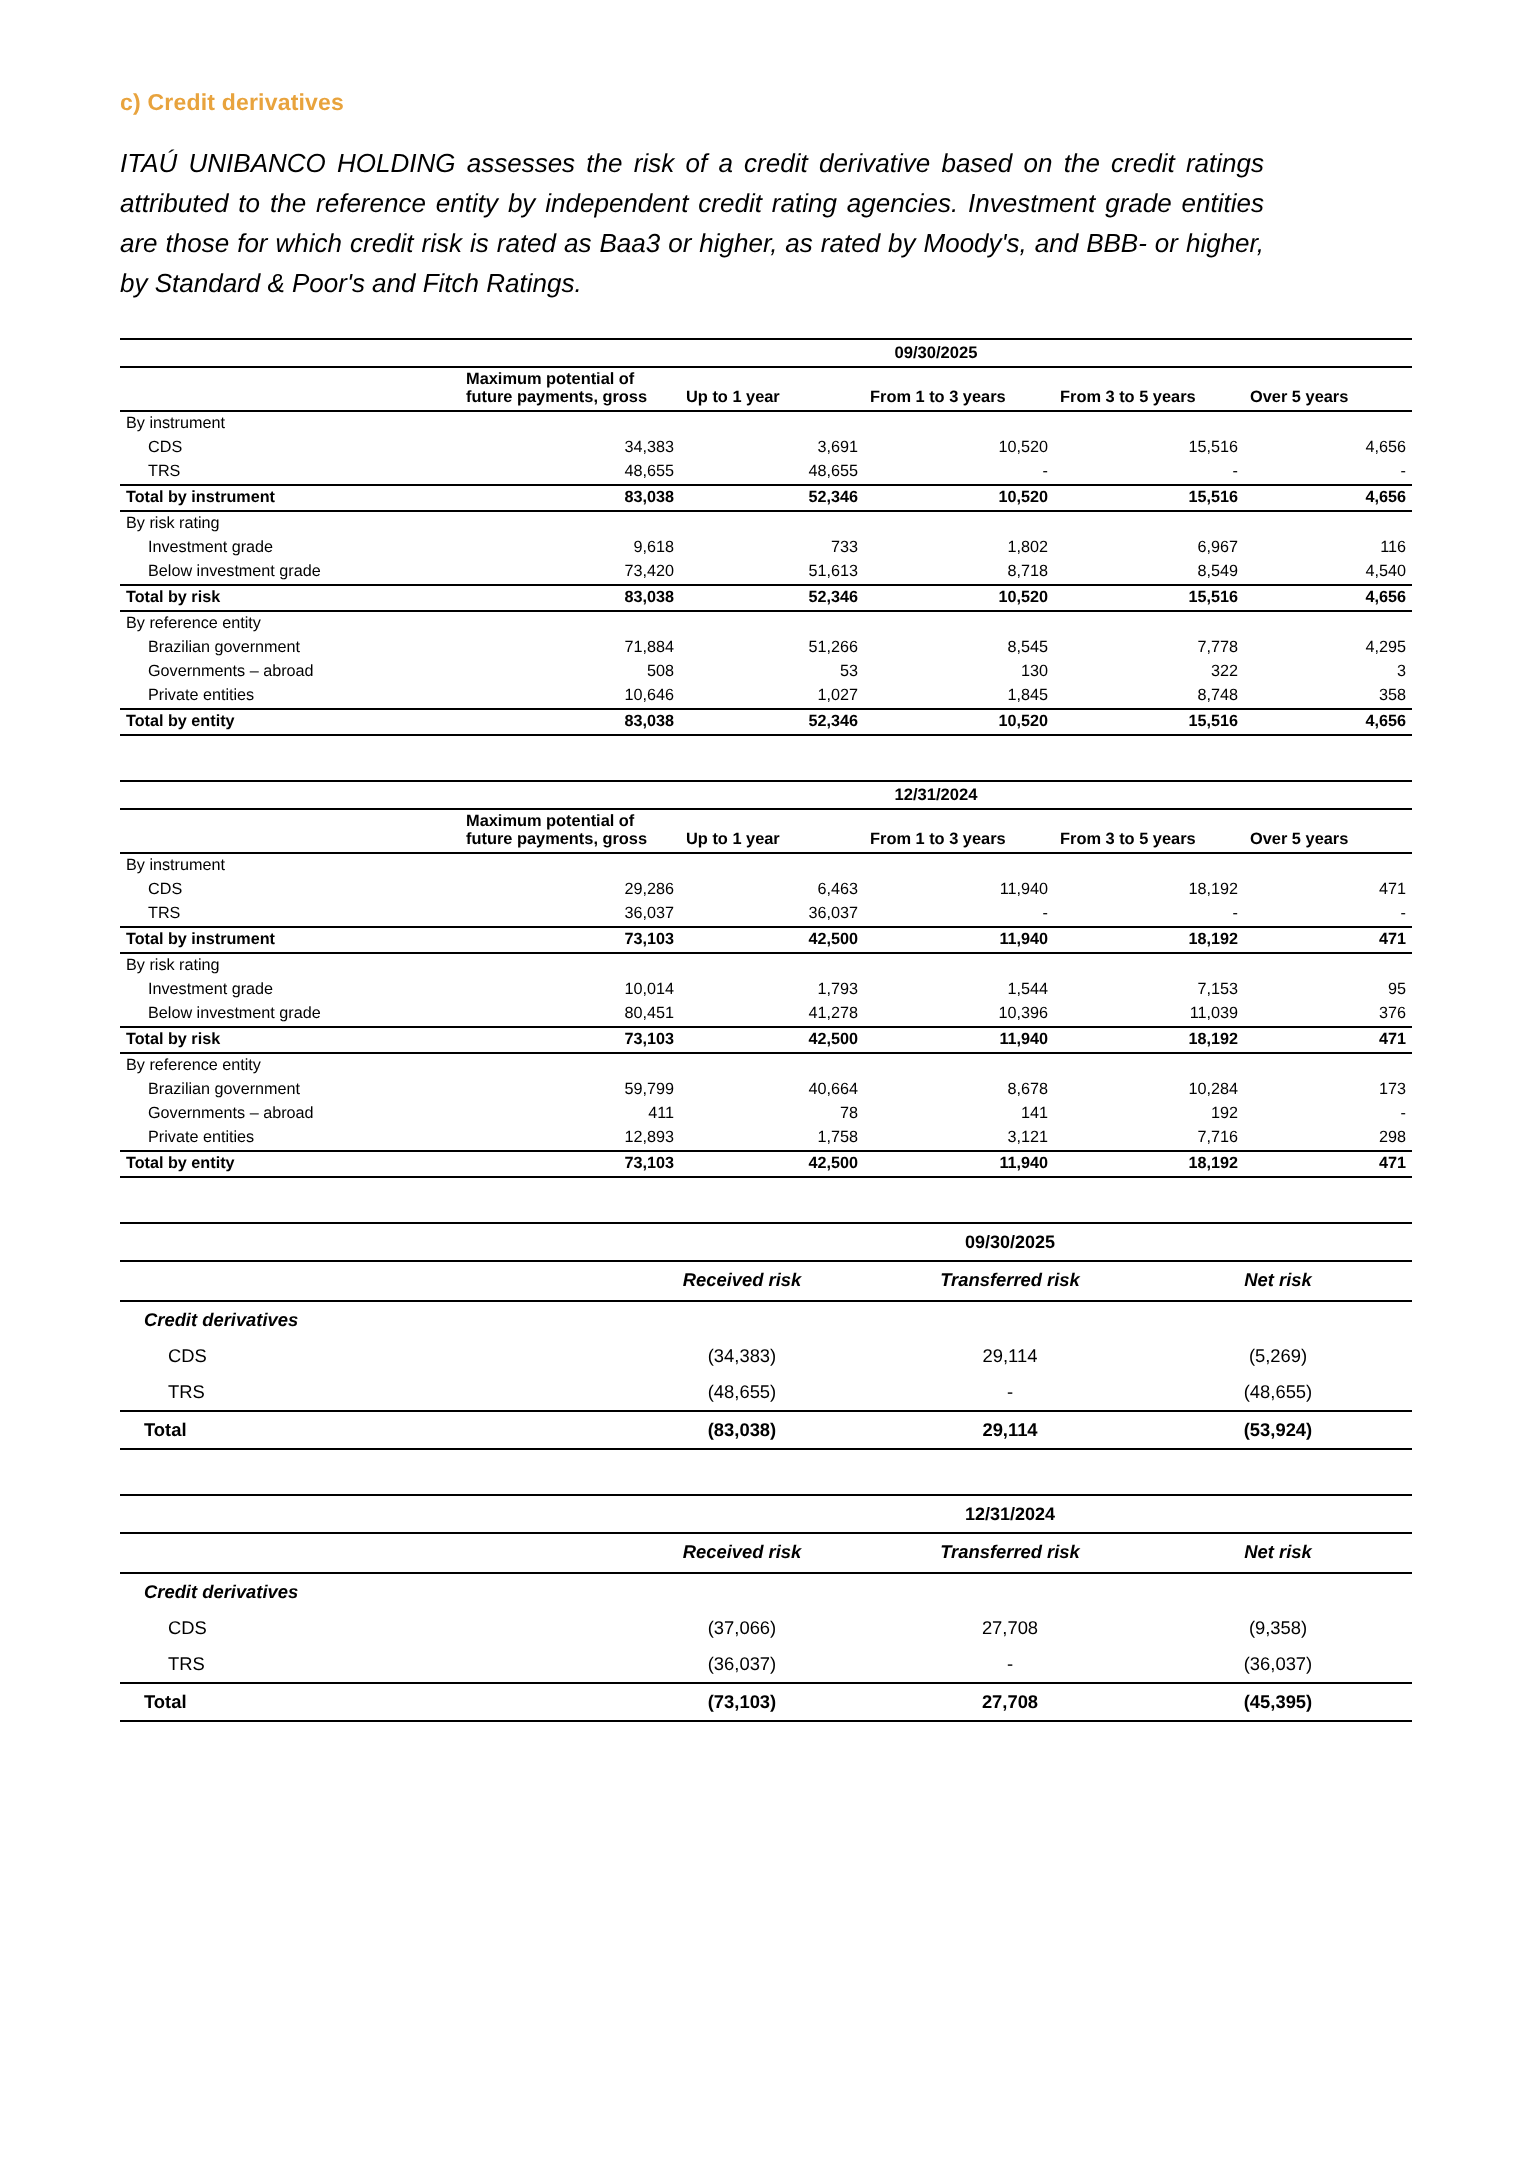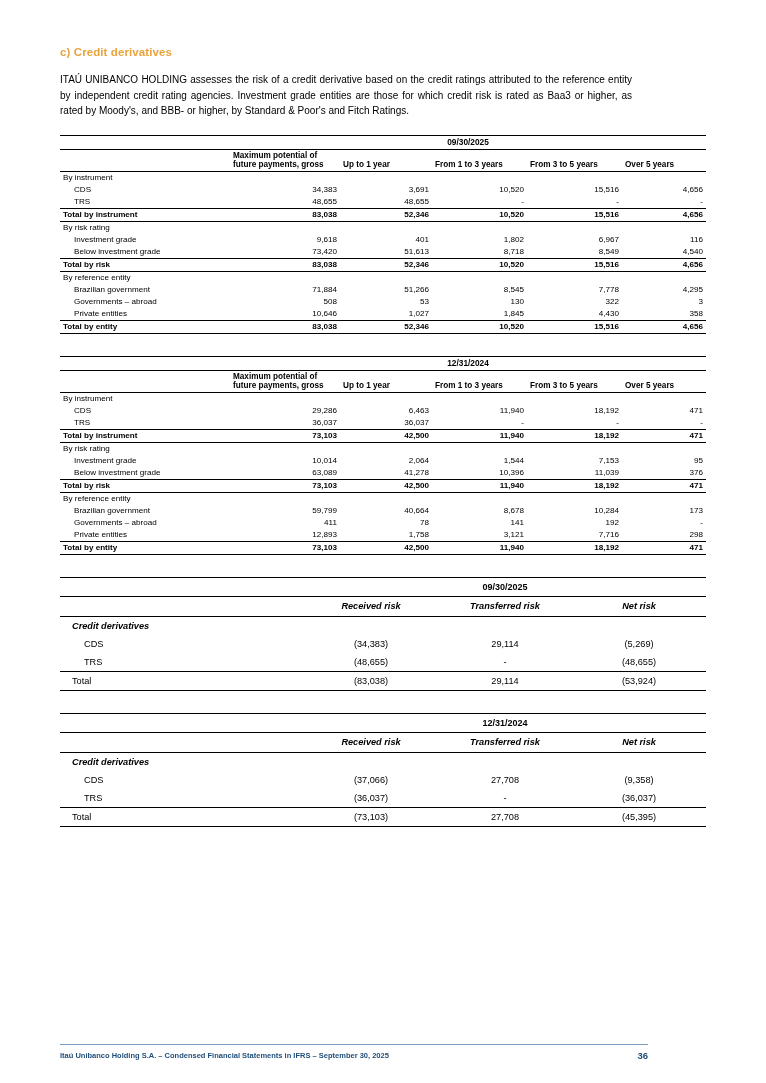--- a/index.html
+++ b/index.html
@@ -22,25 +22,26 @@
     position: relative;
   }
   .section-title {
     color: #E8A33D;
     font-weight: bold;
     font-size: 11.5px;
     margin: 0 0 14px 0;
     letter-spacing: 0.1px;
   }
   .intro {
-    font-size: 10px;
+    font-size: 13px;
     line-height: 1.55;
     text-align: justify;
     margin: 0 16px 16px 0;
     color: #000;
+    font-style: italic;
   }
   table.fin {
     width: 646px;
     border-collapse: collapse;
     font-size: 8.1px;
     margin-bottom: 4px;
   }
   table.fin td, table.fin th {
     padding: 1.5px 3px;
     vertical-align: bottom;
@@ -122,21 +123,21 @@
   }
   table.net tr.grp td {
     font-weight: bold;
     padding-left: 12px;
     font-style: italic;
   }
   table.net td.lbl {
     padding-left: 24px;
   }
   table.net tr.total td {
-    font-weight: normal;
+    font-weight: bold;
     border-top: 0.9px solid #000;
     border-bottom: 1.6px solid #000;
     padding-left: 12px;
   }
   table.net tr.total td.num {
     padding-left: 4px;
   }
   .footer {
     position: absolute;
     left: 60px;
@@ -228,21 +229,21 @@
         <td class="lbl">By risk rating</td>
         <td class="num"></td>
         <td class="num"></td>
         <td class="num"></td>
         <td class="num"></td>
         <td class="num"></td>
       </tr>
       <tr>
         <td class="lbl indent">Investment grade</td>
         <td class="num">9,618</td>
-        <td class="num">401</td>
+        <td class="num">733</td>
         <td class="num">1,802</td>
         <td class="num">6,967</td>
         <td class="num">116</td>
       </tr>
       <tr>
         <td class="lbl indent">Below investment grade</td>
         <td class="num">73,420</td>
         <td class="num">51,613</td>
         <td class="num">8,718</td>
         <td class="num">8,549</td>
@@ -279,21 +280,21 @@
         <td class="num">53</td>
         <td class="num">130</td>
         <td class="num">322</td>
         <td class="num">3</td>
       </tr>
       <tr>
         <td class="lbl indent">Private entities</td>
         <td class="num">10,646</td>
         <td class="num">1,027</td>
         <td class="num">1,845</td>
-        <td class="num">4,430</td>
+        <td class="num">8,748</td>
         <td class="num">358</td>
       </tr>
       <tr class="total lastrow">
         <td class="lbl">Total by entity</td>
         <td class="num">83,038</td>
         <td class="num">52,346</td>
         <td class="num">10,520</td>
         <td class="num">15,516</td>
         <td class="num">4,656</td>
       </tr>
@@ -362,28 +363,28 @@
         <td class="lbl">By risk rating</td>
         <td class="num"></td>
         <td class="num"></td>
         <td class="num"></td>
         <td class="num"></td>
         <td class="num"></td>
       </tr>
       <tr>
         <td class="lbl indent">Investment grade</td>
         <td class="num">10,014</td>
-        <td class="num">2,064</td>
+        <td class="num">1,793</td>
         <td class="num">1,544</td>
         <td class="num">7,153</td>
         <td class="num">95</td>
       </tr>
       <tr>
         <td class="lbl indent">Below investment grade</td>
-        <td class="num">63,089</td>
+        <td class="num">80,451</td>
         <td class="num">41,278</td>
         <td class="num">10,396</td>
         <td class="num">11,039</td>
         <td class="num">376</td>
       </tr>
       <tr class="total">
         <td class="lbl">Total by risk</td>
         <td class="num">73,103</td>
         <td class="num">42,500</td>
         <td class="num">11,940</td>
@@ -521,18 +522,14 @@
       </tr>
       <tr class="total">
         <td>Total</td>
         <td class="num">(73,103)</td>
         <td class="num">27,708</td>
         <td class="num">(45,395)</td>
       </tr>
     </tbody>
   </table>
 
-  <div class="footer">
-    <span class="footer-text">Itaú Unibanco Holding S.A. – Condensed Financial Statements in IFRS – September 30, 2025</span>
-    <span class="footer-page">36</span>
-  </div>
 
 </div>
 
 </body></html>

